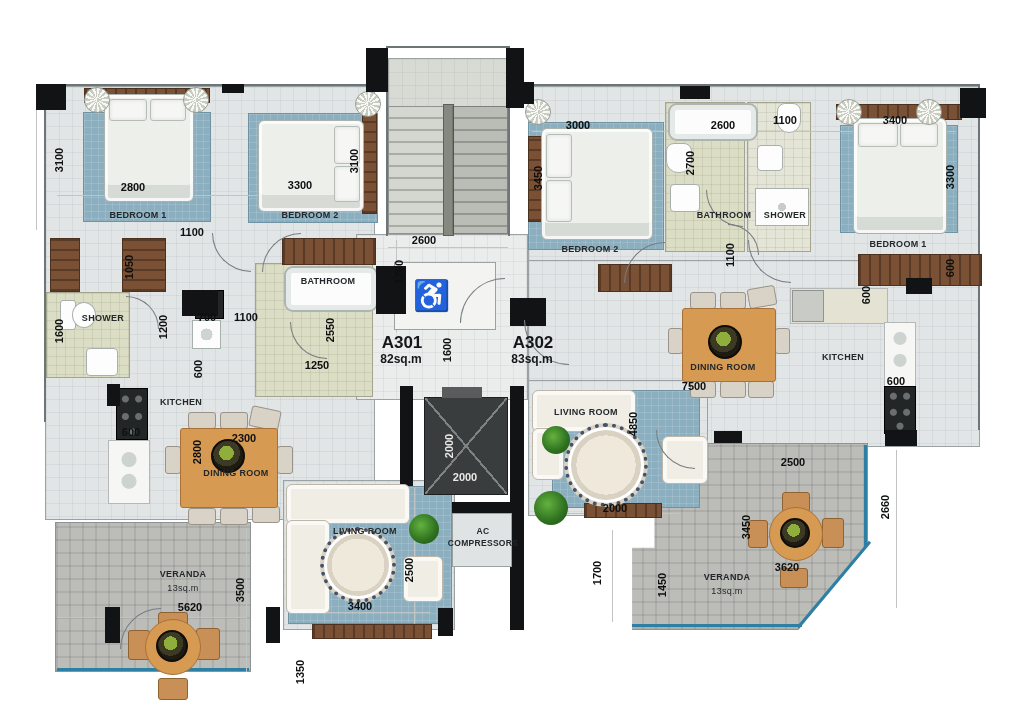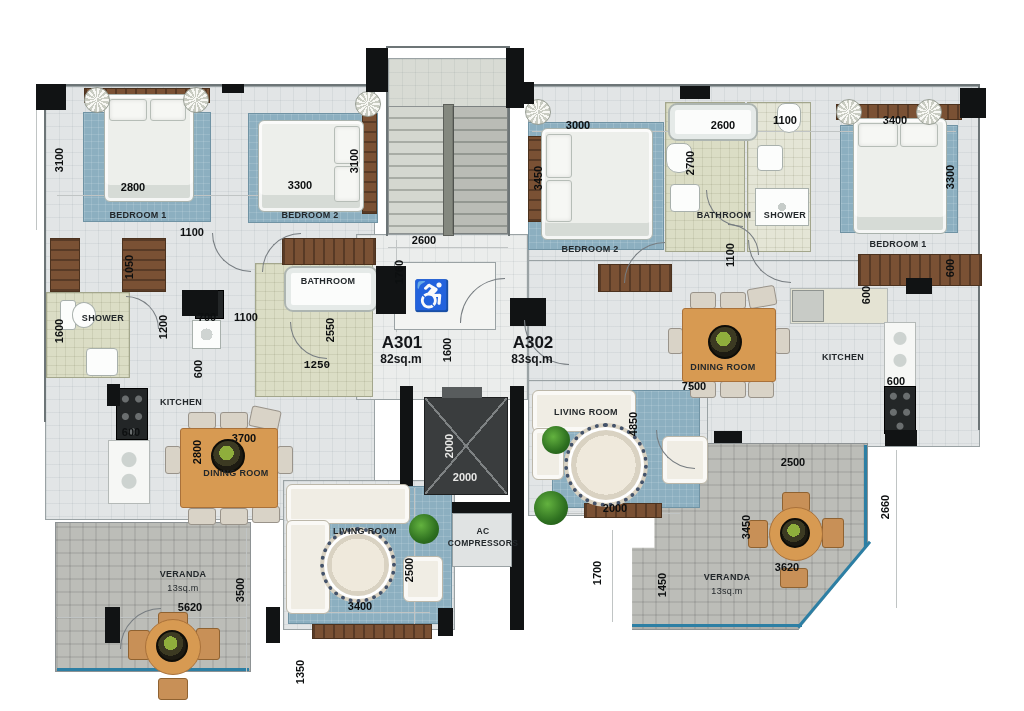--- a/index.html
+++ b/index.html
@@ -290,22 +290,22 @@
   <div class="dim v" style="left:354px;top:161px;">3100</div>
   <div class="dim" style="left:192px;top:232px;">1100</div>
   <div class="dim v" style="left:129px;top:267px;">1050</div>
   <div class="dim v" style="left:59px;top:331px;">1600</div>
   <div class="dim v" style="left:163px;top:327px;">1200</div>
   <div class="dim" style="left:207px;top:317px;">700</div>
   <div class="dim" style="left:246px;top:317px;">1100</div>
   <div class="dim v" style="left:198px;top:369px;">600</div>
   <div class="dim" style="left:131px;top:432px;">600</div>
   <div class="dim v" style="left:330px;top:330px;">2550</div>
-  <div class="dim" style="left:317px;top:365px;font-family:Liberation Mono, monospace;">1250</div>
-  <div class="dim" style="left:244px;top:438px;">3700</div>
+  <div class="dim" style="left:317px;top:365px;">1250</div>
+  <div class="dim" style="left:244px;top:438px;">2300</div>
   <div class="dim v" style="left:197px;top:452px;">2800</div>
   <div class="dim" style="left:360px;top:606px;">3400</div>
   <div class="dim v" style="left:409px;top:570px;">2500</div>
   <div class="dim" style="left:190px;top:607px;">5620</div>
   <div class="dim v" style="left:240px;top:590px;">3500</div>
   <div class="dim v" style="left:300px;top:672px;">1350</div>
 
   <div class="dim" style="left:424px;top:240px;">2600</div>
   <div class="dim v" style="left:399px;top:272px;">1760</div>
   <div class="dim v" style="left:447px;top:350px;">1600</div>

